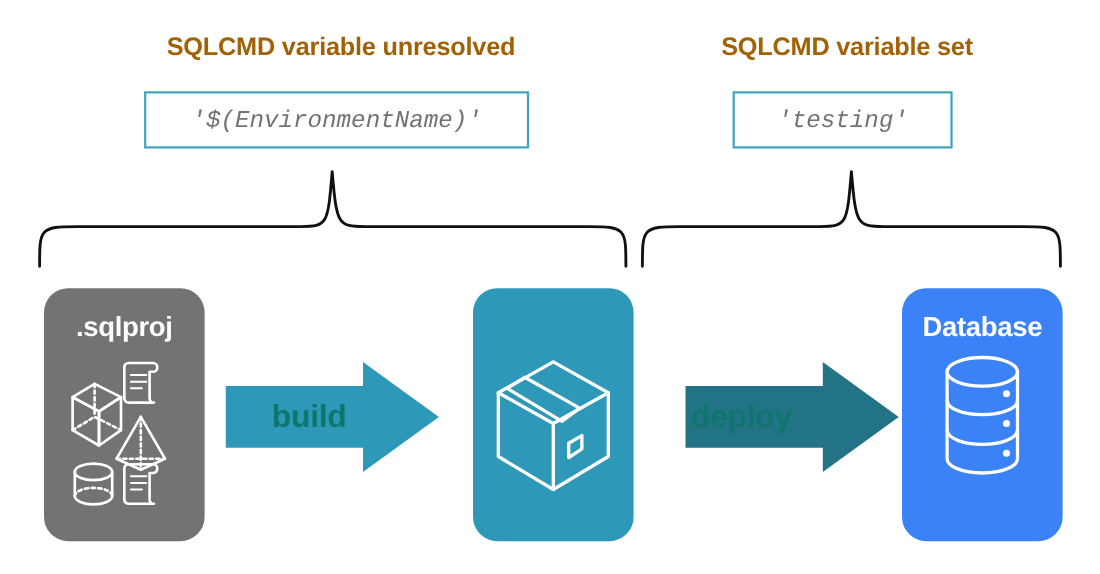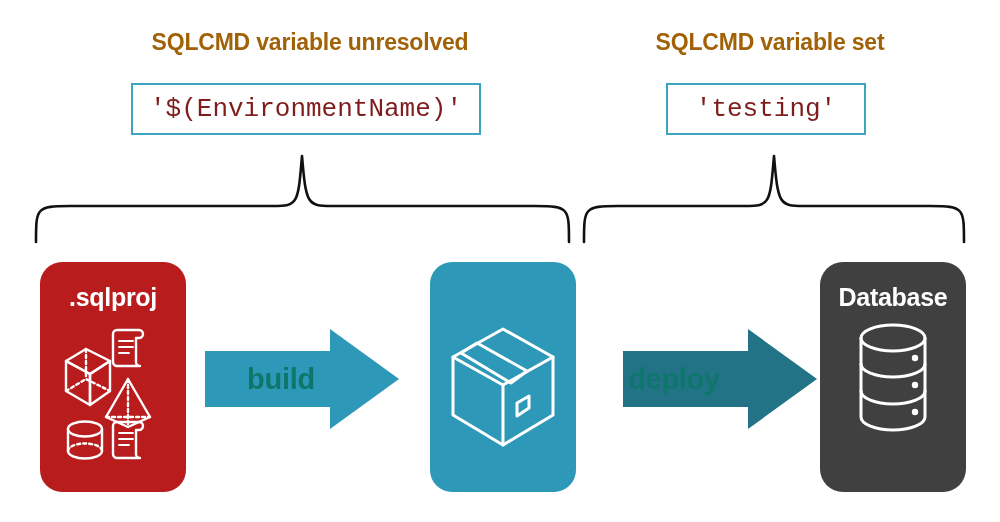--- a/index.html
+++ b/index.html
@@ -33,27 +33,28 @@
   #heading-left  { left: 60px;  top: 29px;  width: 500px; }
   #heading-right { left: 570px; top: 29px;  width: 400px; }
 
   
   .value-box {
     position: absolute;
     box-sizing: border-box;
     border: 2px solid #3EA3C0;
     background: #ffffff;
     font-family: "Liberation Mono", monospace;
-    font-size: 26px;
-    color: #7f1d1d;
+    font-size: 22px;
+    color: #737373;
     display: flex;
     align-items: center;
     justify-content: center;
     letter-spacing: 0px;
     white-space: nowrap;
+    font-style: italic;
   }
   #value-box-left  { left: 131px; top: 83px; width: 350px; height: 52px; }
   #value-box-right { left: 666px; top: 83px; width: 200px; height: 52px; }
 
   
   .brace-svg {
     position: absolute;
     top: 150px;
     height: 95px;
     overflow: visible;
@@ -86,23 +87,23 @@
     right: 0;
     top: 55px;
     bottom: 0;
     display: flex;
     align-items: flex-start;
     justify-content: center;
     padding-top: 4px;
     box-sizing: border-box;
   }
 
-  #card-sqlproj  { left: 40px;  top: 262px; width: 146px; height: 230px; background: #b91c1c; }
+  #card-sqlproj  { left: 40px;  top: 262px; width: 146px; height: 230px; background: #737373; }
   #card-dacpac   { left: 430px; top: 262px; width: 146px; height: 230px; background: #2D98B8; }
-  #card-database { left: 820px; top: 262px; width: 146px; height: 230px; background: #404040; border-radius: 23px; }
+  #card-database { left: 820px; top: 262px; width: 146px; height: 230px; background: #3b82f6; }
 
   
   .arrow-wrap {
     position: absolute;
     width: 196px;
     height: 104px;
   }
   #arrow-build  { left: 205px; top: 327px; }
   #arrow-deploy { left: 598px; top: 327px; padding-left: 25px; }
   .arrow-label {

